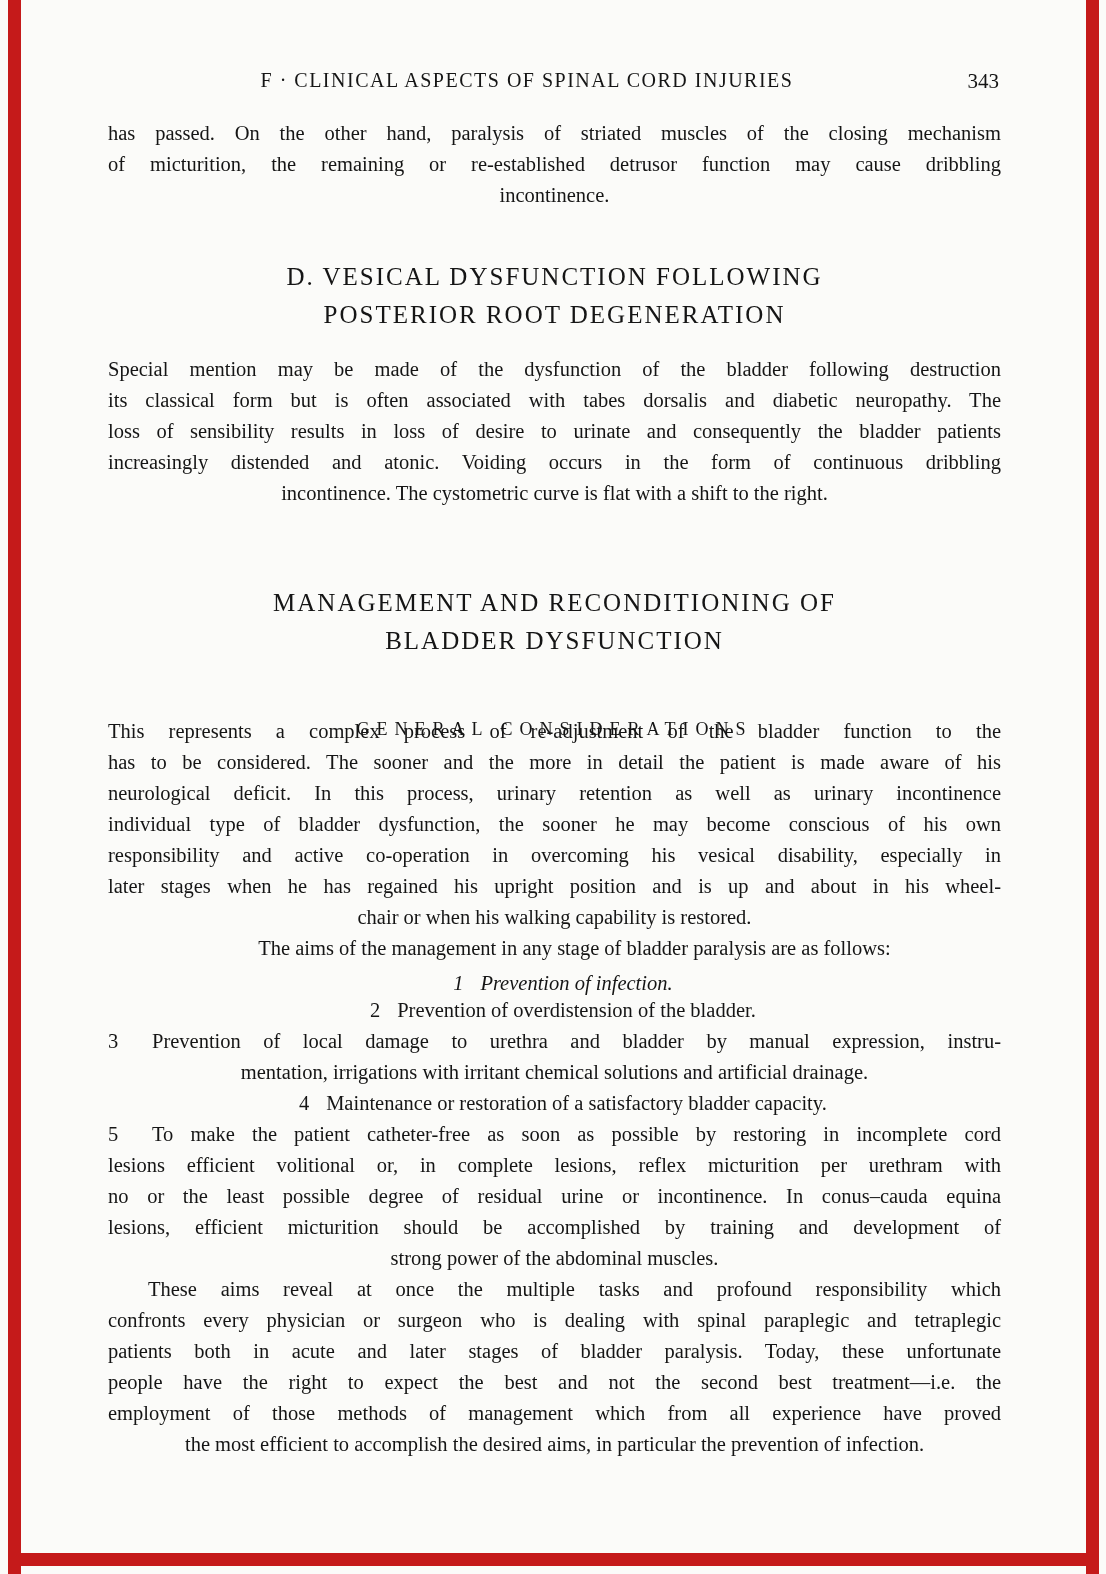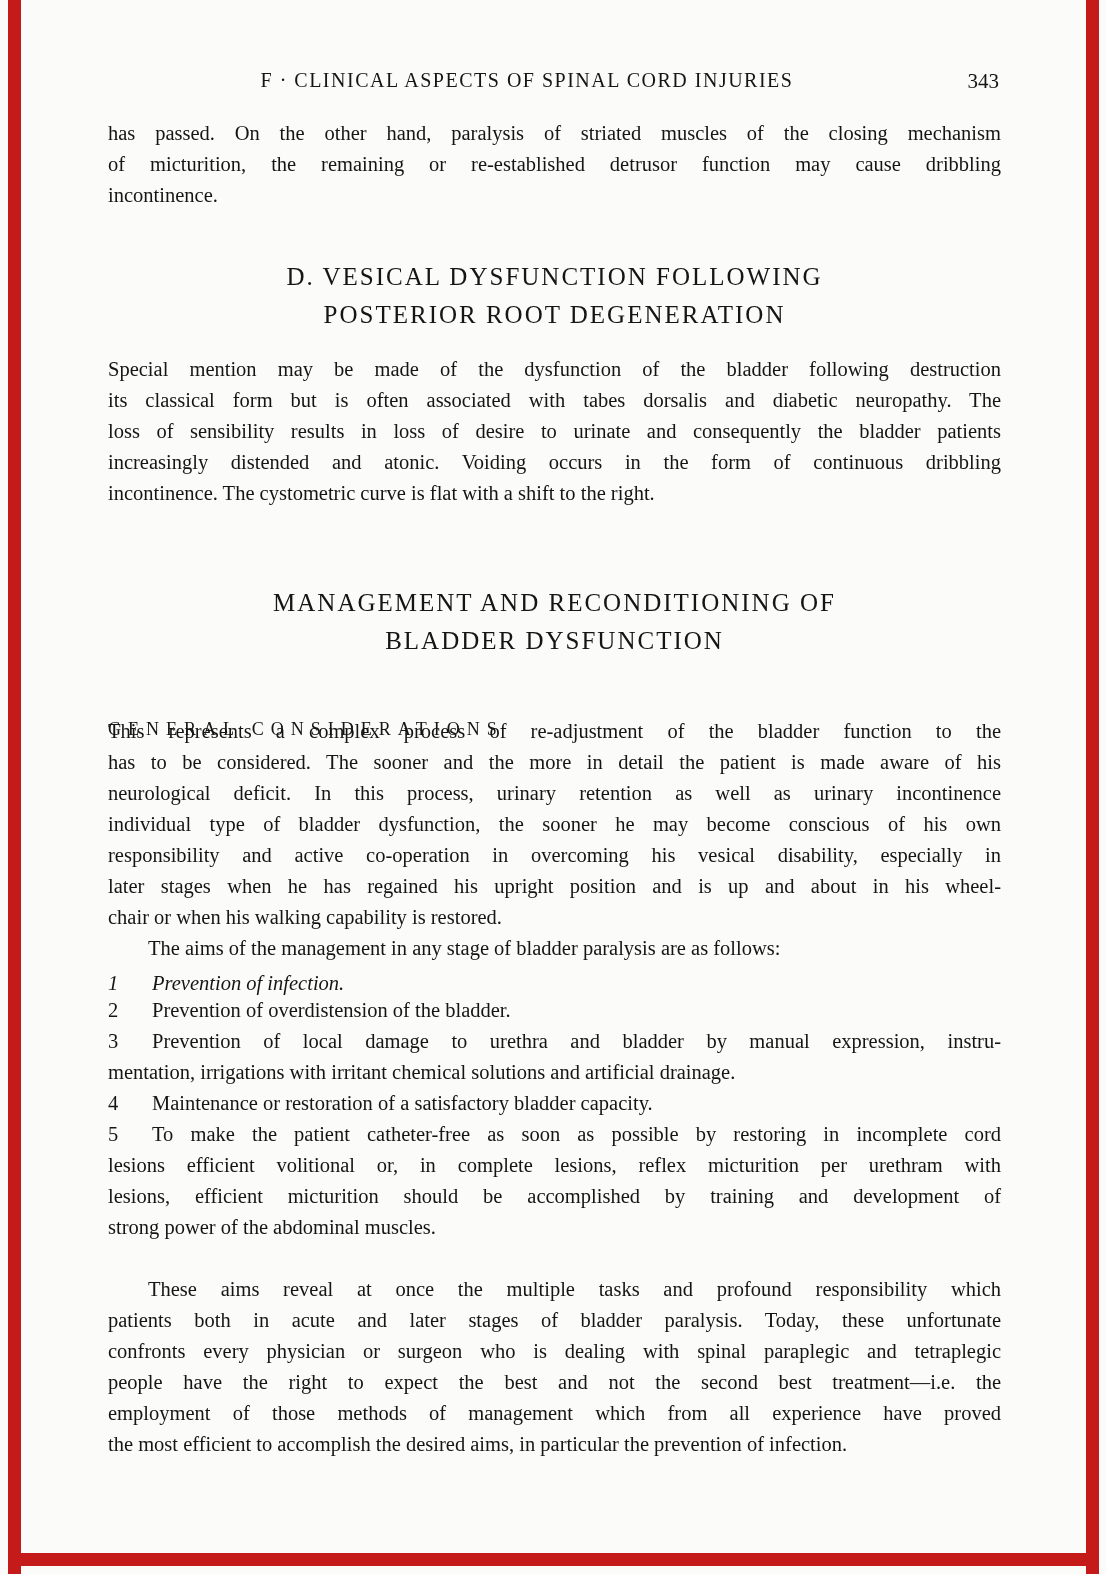--- a/index.html
+++ b/index.html
@@ -47,21 +47,21 @@
     text-align: center;
     font-size: 25px;
     line-height: 38px;
     letter-spacing: 2px;
   }
   .subheading {
     font-size: 18px;
     line-height: 22px;
     letter-spacing: 7px;
   }
-  .tline  { white-space: normal; }
+  .tline  { white-space: normal; text-align: center; }
   .jline  { text-align: justify; text-align-last: justify; font-family: Liberation Serif, serif; }
   .indent { text-indent: 40px; }
   .li-num { display: inline-block; width: 44px; }
 
   
   #blk-p1         { top: 118px; }
   #blk-heading-d  { top: 258px; }
   #blk-p2         { top: 354px; }
   #blk-heading-m  { top: 584px; }
   #blk-subhead    { top: 718px; }
@@ -133,26 +133,27 @@
       <div class="block list-item" id="blk-item3">
         <div class="tline jline"><span class="li-num">3</span>Prevention of local damage to urethra and bladder by manual expression, instru-</div>
         <div class="tline">mentation, irrigations with irritant chemical solutions and artificial drainage.</div>
       </div>
       <div class="block list-item" id="blk-item4">
         <div class="tline"><span class="li-num">4</span>Maintenance or restoration of a satisfactory bladder capacity.</div>
       </div>
       <div class="block list-item" id="blk-item5">
         <div class="tline jline"><span class="li-num">5</span>To make the patient catheter-free as soon as possible by restoring in incomplete cord</div>
         <div class="tline jline">lesions efficient volitional or, in complete lesions, reflex micturition per urethram with</div>
+        <div class="tline jline">no or the least possible degree of residual urine or incontinence. In conus–cauda equina</div>
         <div class="tline jline">lesions, efficient micturition should be accomplished by training and development of</div>
         <div class="tline">strong power of the abdominal muscles.</div>
       </div>
       <div class="block para" id="blk-p4">
         <div class="tline jline indent">These aims reveal at once the multiple tasks and profound responsibility which</div>
+        <div class="tline jline">confronts every physician or surgeon who is dealing with spinal paraplegic and tetraplegic</div>
         <div class="tline jline">patients both in acute and later stages of bladder paralysis. Today, these unfortunate</div>
-        <div class="tline jline">confronts every physician or surgeon who is dealing with spinal paraplegic and tetraplegic</div>
         <div class="tline jline">people have the right to expect the best and not the second best treatment—i.e. the</div>
         <div class="tline jline">employment of those methods of management which from all experience have proved</div>
         <div class="tline">the most efficient to accomplish the desired aims, in particular the prevention of infection.</div>
       </div>
     </div>
 
 </div>
 
 </body></html>

